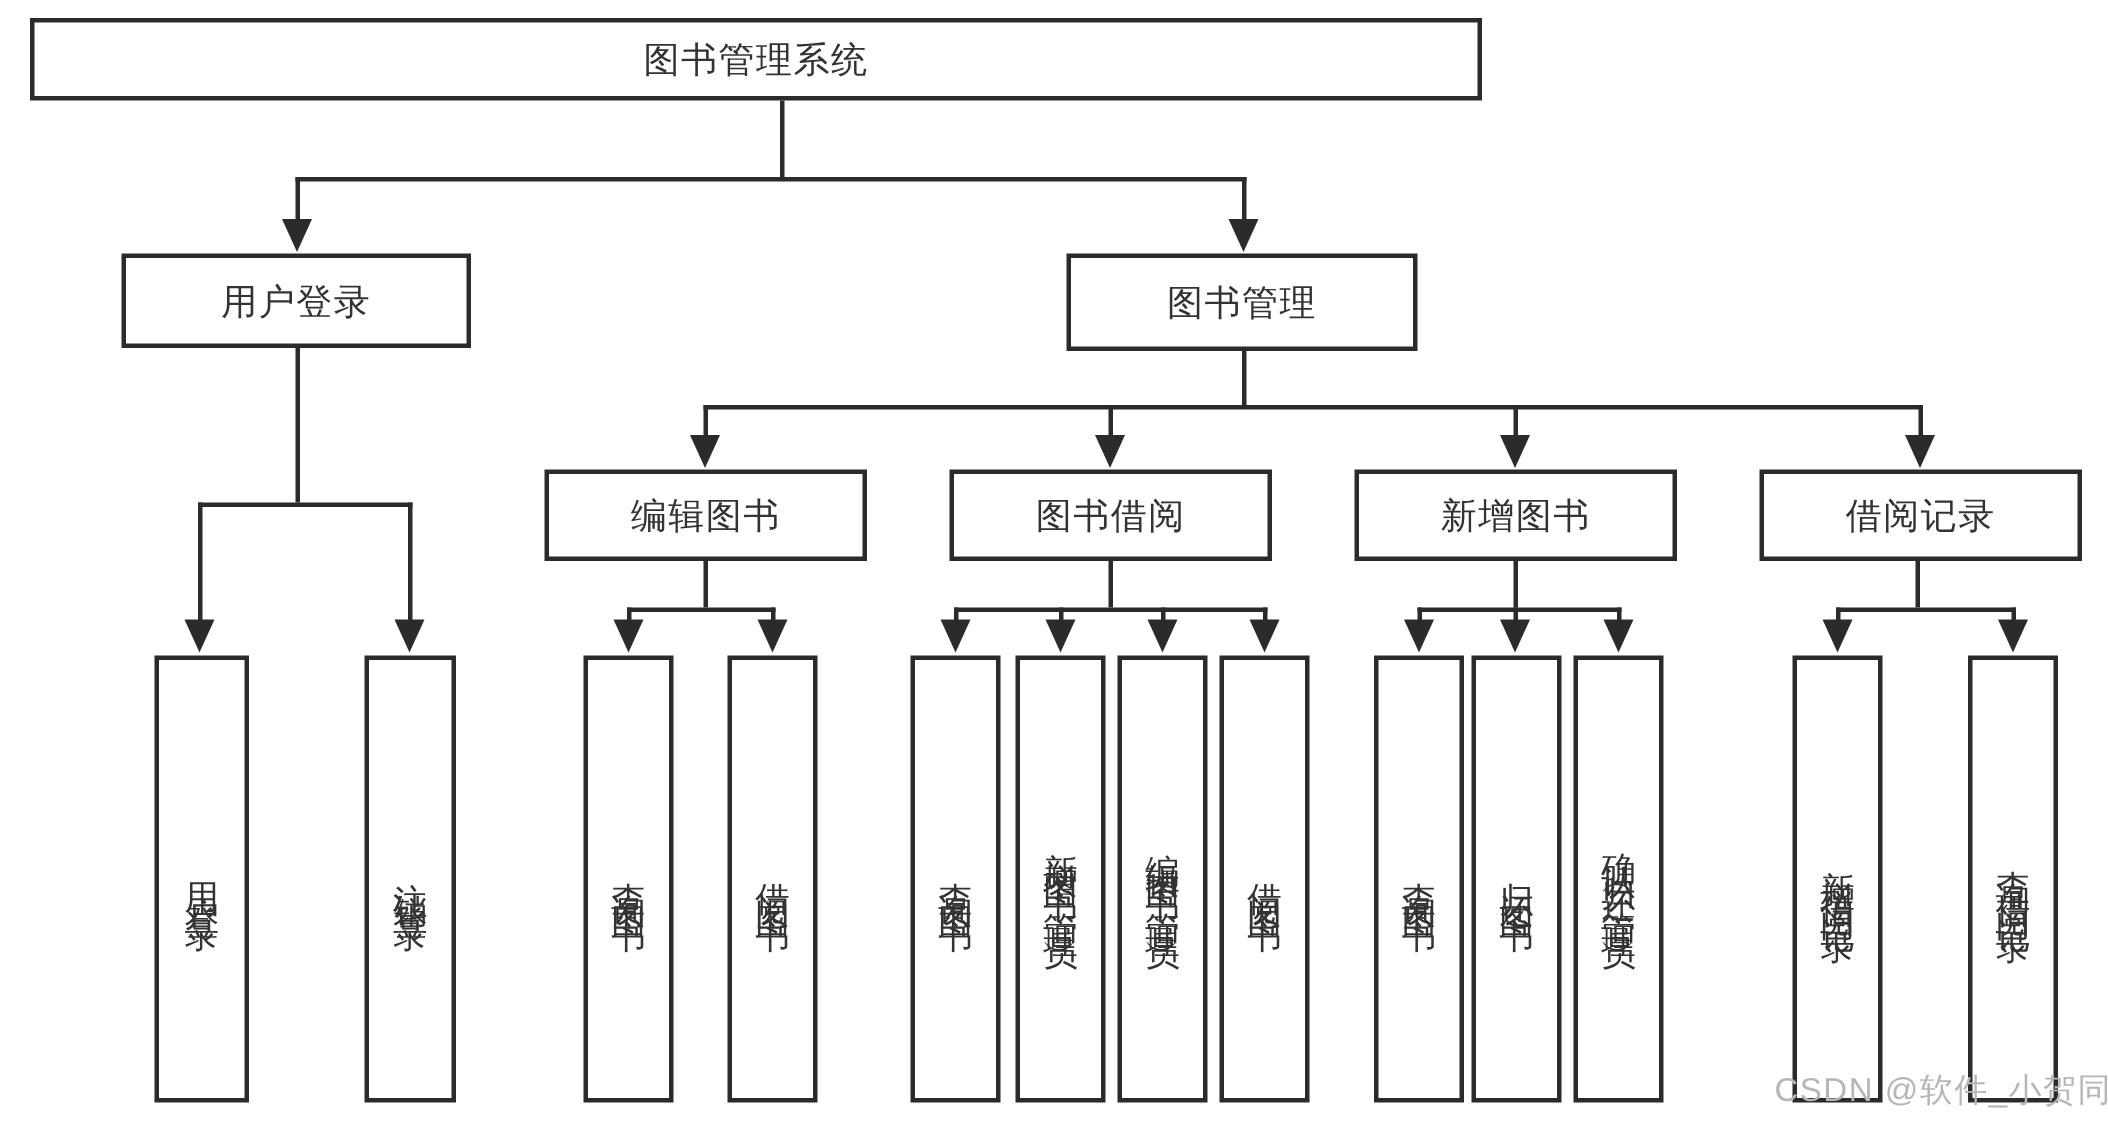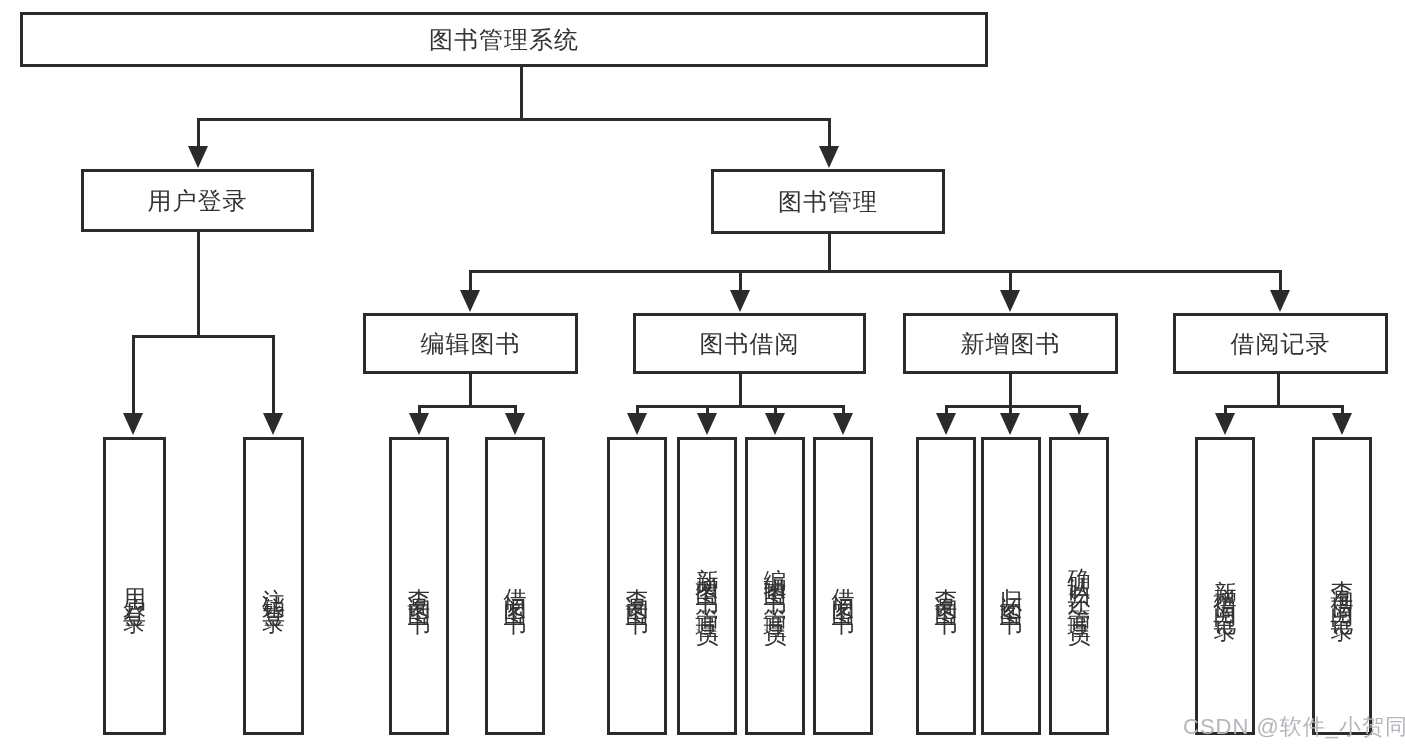--- a/index.html
+++ b/index.html
@@ -65,21 +65,21 @@
   <div class="node" style="left:81px; top:169px; width:233px; height:63px;">
     <span class="hlabel">用户登录</span>
   </div>
   <div class="node" style="left:711px; top:169px; width:234px; height:65px;">
     <span class="hlabel">图书管理</span>
   </div>
 
   <div class="node" style="left:363px; top:313px; width:215px; height:61px;">
     <span class="hlabel">编辑图书</span>
   </div>
-  <div class="node" style="left:633px; top:313px; width:233px; height:61px;">
+  <div class="node" style="left:633px; top:313px; width:215px; height:61px;">
     <span class="hlabel">图书借阅</span>
   </div>
   <div class="node" style="left:903px; top:313px; width:215px; height:61px;">
     <span class="hlabel">新增图书</span>
   </div>
   <div class="node" style="left:1173px; top:313px; width:215px; height:61px;">
     <span class="hlabel">借阅记录</span>
   </div>
 
   <div class="node" style="left:103px; top:437px; width:63px; height:298px;">

